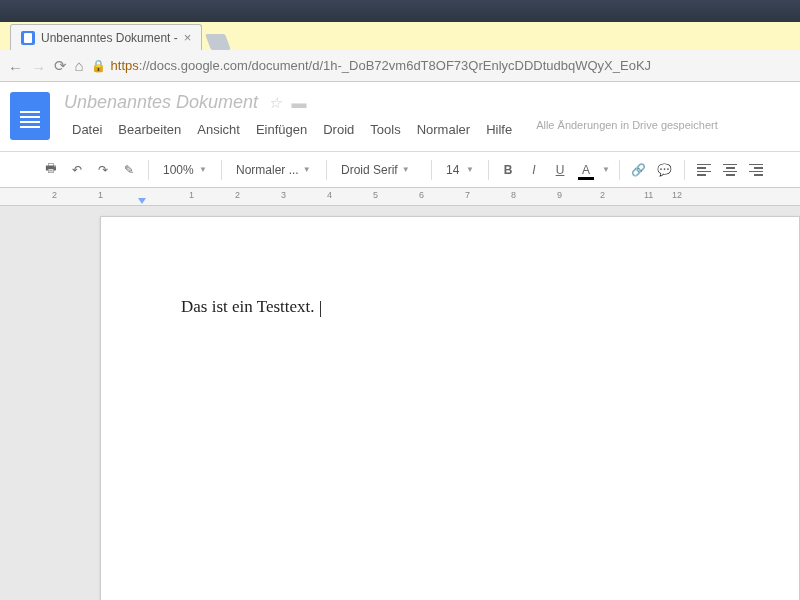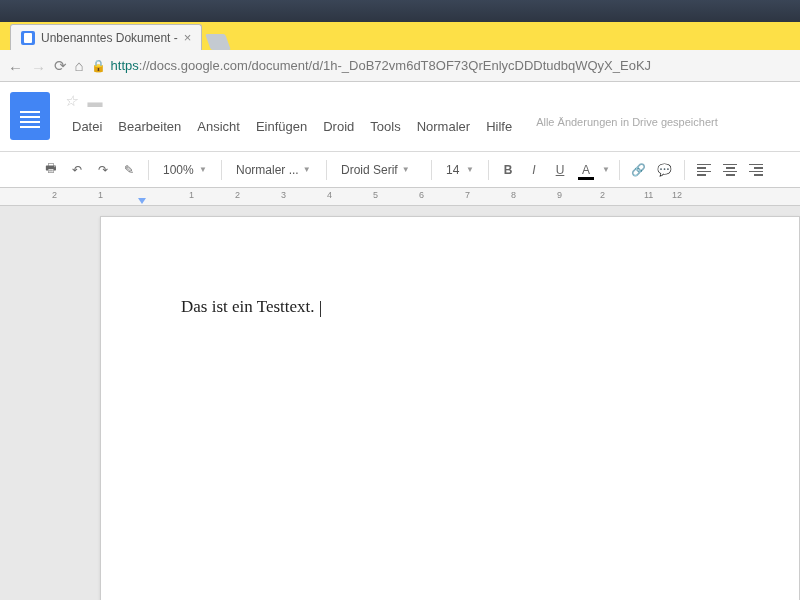--- a/index.html
+++ b/index.html
@@ -1,30 +1,30 @@
 <!DOCTYPE html>
 <html><head>
 <meta charset="utf-8">
 <style>
   * { box-sizing: border-box; margin: 0; padding: 0; }
   body { font-family: Arial, sans-serif; background: #e8e8e8; width: 800px; height: 600px; overflow: hidden; font-size: 13px; color: #555; }
   
   
   .browser-top { background: linear-gradient(#3a4556,#2d3542); height: 22px; }
-  .tabbar { background: #fde047; display: flex; align-items: flex-end; height: 28px; padding-left: 10px; }
+  .tabbar { background: #fef9c3; display: flex; align-items: flex-end; height: 28px; padding-left: 10px; }
   .tab { background: #f5f5f5; border: 1px solid #bbb; border-bottom: none; border-radius: 3px 3px 0 0; padding: 5px 10px; display: flex; align-items: center; font-size: 12px; color: #555; gap: 6px; height: 26px; }
   .tab .favicon { width: 14px; height: 14px; background: #4285f4; border-radius: 2px; display: flex; align-items: center; justify-content: center; }
   .tab .favicon::after { content:""; display:block; width:8px; height:10px; background:white; border-radius:1px; }
   .tab .close { color:#888; font-size: 13px; }
   .newtab { width:20px; height:16px; background:#c4cad1; margin-left:6px; border-radius:2px; transform: skewX(20deg); }
   .addrrow { background:#f5f5f5; display:flex; align-items:center; height:32px; padding:0 8px; gap:8px; border-bottom:1px solid #ccc; }
   .navicon { color:#888; font-size:15px; }
   .url { flex:1; display:flex; align-items:center; font-size:13px; white-space:nowrap; overflow:hidden; }
   .url .lock { color:#2a9f47; margin-right:4px; font-size:12px;}
-  .url .https { color:#0f766e; }
+  .url .https { color:#a16207; }
   .url .rest { color:#777; }
   
   
   .docs-hdr { background:#fff; display:flex; padding:10px 10px 0 10px; border-bottom:1px solid #d9d9d9; height:70px; position:relative;}
   .docs-logo { width:40px; height:48px; background:#4285f4; border-radius:3px; margin-right:14px; display:flex; align-items:center; justify-content:center; flex-direction:column; gap:3px; padding-top:6px;}
   .docs-logo span { display:block; width:20px; height:2px; background:#fff; }
   .docs-titlearea { flex:1; }
   .docs-title { font-size:18px; color:#bdbdbd; font-style:italic; display:flex; align-items:center; gap:10px;}
   .docs-title .star { color:#ccc; font-size:15px;}
   .docs-title .folder { color:#ccc; font-size:15px;}
@@ -90,20 +90,21 @@
 
 <div class="docs-hdr">
   <div class="docs-logo">
     <span></span>
       <span></span>
       <span></span>
       <span></span>
   </div>
   <div class="docs-titlearea">
     <div class="docs-title">
+      <span>Unbenanntes Dokument</span>
       <span class="star">☆</span>
       <span class="folder">▬</span>
     </div>
     <div class="menurow">
       <span class="mitem">Datei</span>
       <span class="mitem">Bearbeiten</span>
       <span class="mitem">Ansicht</span>
       <span class="mitem">Einfügen</span>
       <span class="mitem">Droid</span>
       <span class="mitem">Tools</span>

